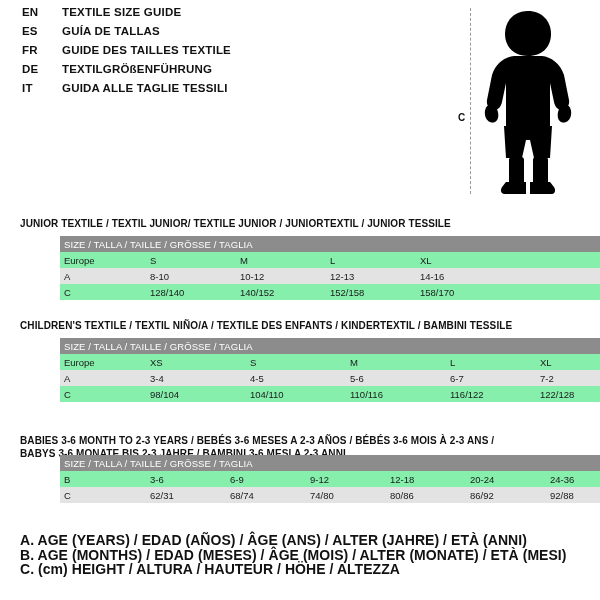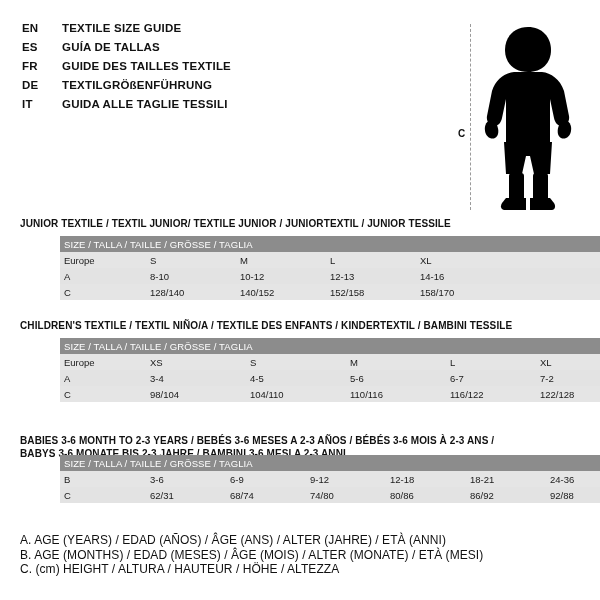--- a/index.html
+++ b/index.html
@@ -17,21 +17,21 @@
   .page {
     position: relative;
     width: 600px;
     height: 600px;
     box-sizing: border-box;
   }
 
   
   .header {
     position: absolute;
-    top: 22px;
+    top: 6px;
     left: 0;
     width: 600px;
     height: 195px;
   }
   .lang-list {
     position: absolute;
     top: 0;
     left: 22px;
     width: 400px;
   }
@@ -119,39 +119,39 @@
     color: #ffffff;
     font-weight: normal;
     font-size: 9.5px;
     padding-left: 4px;
     letter-spacing: 0.1px;
   }
   .tbl tr.alt td {
     background: #e3e3e3;
   }
   .tbl tr.plain td {
-    background: #e5e5e5;
+    background: #86efac;
   }
   .tbl td.k {
     padding-left: 4px;
     width: 88px;
   }
   .tbl td.v {
     padding-left: 2px;
   }
 
   
   .notes {
     position: absolute;
     left: 20px;
     width: 560px;
   }
   .note {
-    font-size: 12px;
-    font-weight: normal;
+    font-size: 14px;
+    font-weight: bold;
     color: #111;
     line-height: 14.5px;
     letter-spacing: 0.05px;
     white-space: nowrap;
   }
 </style>
 </head>
 <body>
 
 <div class="page">
@@ -307,21 +307,21 @@
     <tbody>
         <tr class="head">
       <td colspan="7">SIZE / TALLA / TAILLE / GRÖSSE / TAGLIA</td>
     </tr>
     <tr class="plain">
       <td class="k">B</td>
       <td class="v">3-6</td>
       <td class="v">6-9</td>
       <td class="v">9-12</td>
       <td class="v">12-18</td>
-      <td class="v">18-21</td>
+      <td class="v">20-24</td>
       <td class="v">24-36</td>
     </tr>
     <tr class="alt">
       <td class="k">C</td>
       <td class="v">62/31</td>
       <td class="v">68/74</td>
       <td class="v">74/80</td>
       <td class="v">80/86</td>
       <td class="v">86/92</td>
       <td class="v">92/88</td>

